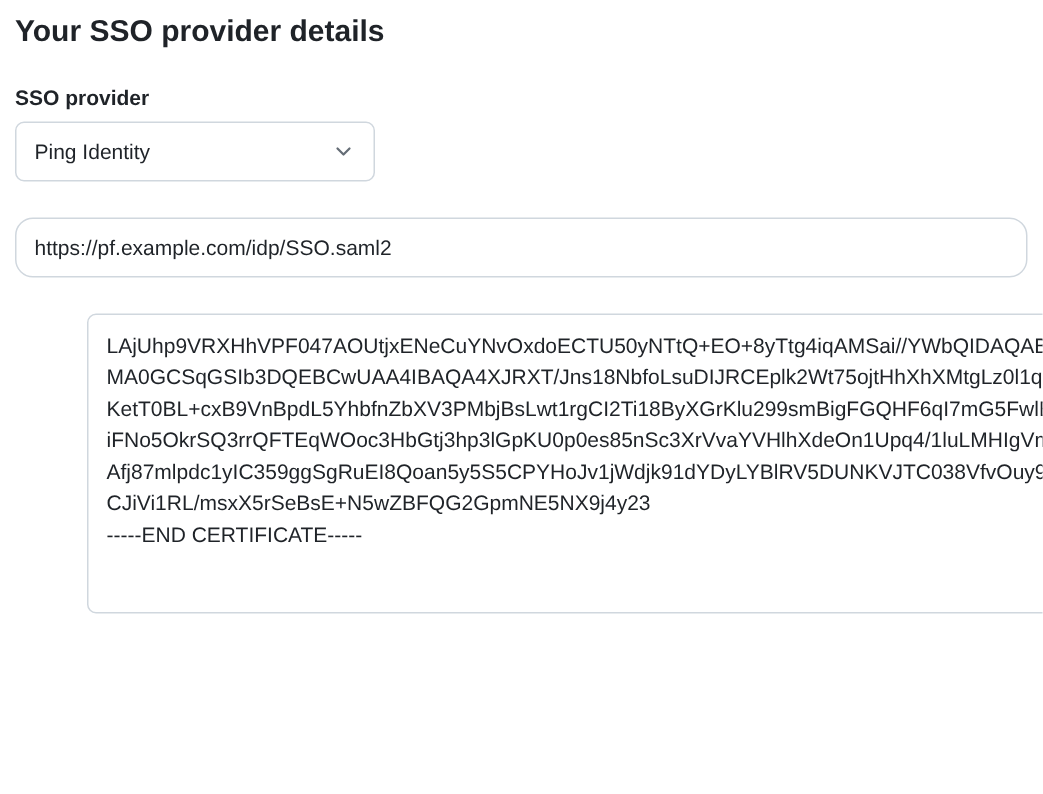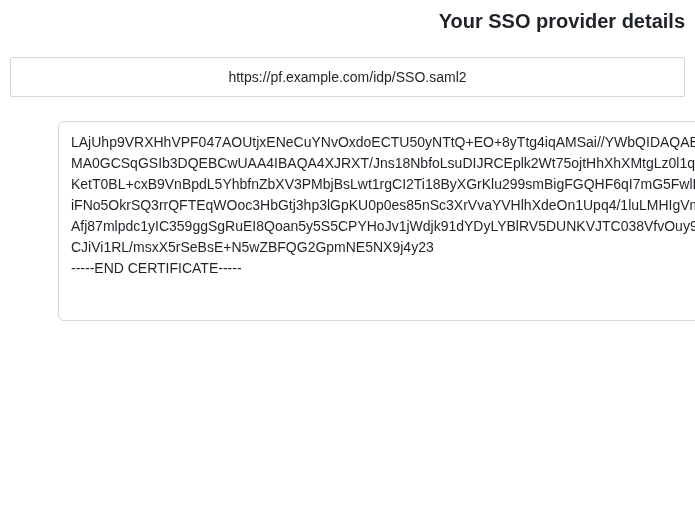--- a/index.html
+++ b/index.html
@@ -12,21 +12,20 @@
       color: #1f2328;
       background: #ffffff;
       padding: 10px;
       width: 695px;
     }
     h2.section-title {
       font-size: 20px;
       font-weight: 600;
       margin-bottom: 24px;
       color: #1f2328;
-      text-align: right;
     }
     .field {
       margin-bottom: 24px;
     }
     .field-label {
       display: block;
       font-size: 14px;
       font-weight: 600;
       color: #1f2328;
       margin-bottom: 8px;
@@ -53,24 +52,23 @@
       width: 16px;
       height: 16px;
       flex-shrink: 0;
     }
     .text-input {
       width: 100%;
       height: 40px;
       padding: 0 12px;
       background: #ffffff;
       border: 1px solid #d0d7de;
-      border-radius: 2px;
+      border-radius: 12px;
       font-size: 14px;
       color: #1f2328;
-      text-align: center;
     }
     .helper-text {
       font-size: 14px;
       color: #656d76;
       margin-top: 8px;
     }
     .textarea-wrap {
       position: relative;
       width: 100%;
     }
@@ -101,20 +99,29 @@
       border-radius: 7px;
       border: 3px solid #ffffff;
     }
   </style>
 </head>
 <body>
 
 <h2 class="section-title">Your SSO provider details</h2>
 
 <div class="field">
+  <label class="field-label">SSO provider</label>
+  <div class="select-wrap">
+    <div class="select-display">
+      <span>Ping Identity</span>
+      <svg class="chevron-icon" viewBox="0 0 16 16" fill="none" stroke="#656d76" stroke-width="1.5" stroke-linecap="round" stroke-linejoin="round">
+        <polyline points="4 6 8 10 12 6"></polyline>
+      </svg>
+    </div>
+  </div>
 </div>
 
 <div class="field">
   <input type="text" class="text-input" value="https://pf.example.com/idp/SSO.saml2" style="">
 </div>
 
 <div class="field" style="margin-bottom:0;">
   <div class="textarea-wrap">
     <textarea class="cert-textarea" spellcheck="true" style="">LAjUhp9VRXHhVPF047AOUtjxENeCuYNvOxdoECTU50yNTtQ+EO+8yTtg4iqAMSai//YWbQIDAQAB
 MA0GCSqGSIb3DQEBCwUAA4IBAQA4XJRXT/Jns18NbfoLsuDIJRCEplk2Wt75ojtHhXhXMtgLz0l1qGKKetT0BL+cxB9VnBpdL5YhbfnZbXV3PMbjBsLwt1rgCI2Ti18ByXGrKlu299smBigFGQHF6qI7mG5FwlEejkiFNo5OkrSQ3rrQFTEqWOoc3HbGtj3hp3lGpKU0p0es85nSc3XrVvaYVHlhXdeOn1Upq4/1luLMHIgVmCvAfj87mlpdc1yIC359ggSgRuEI8Qoan5y5S5CPYHoJv1jWdjk91dYDyLYBlRV5DUNKVJTC038VfvOuy9e5CJiVi1RL/msxX5rSeBsE+N5wZBFQG2GpmNE5NX9j4y23

